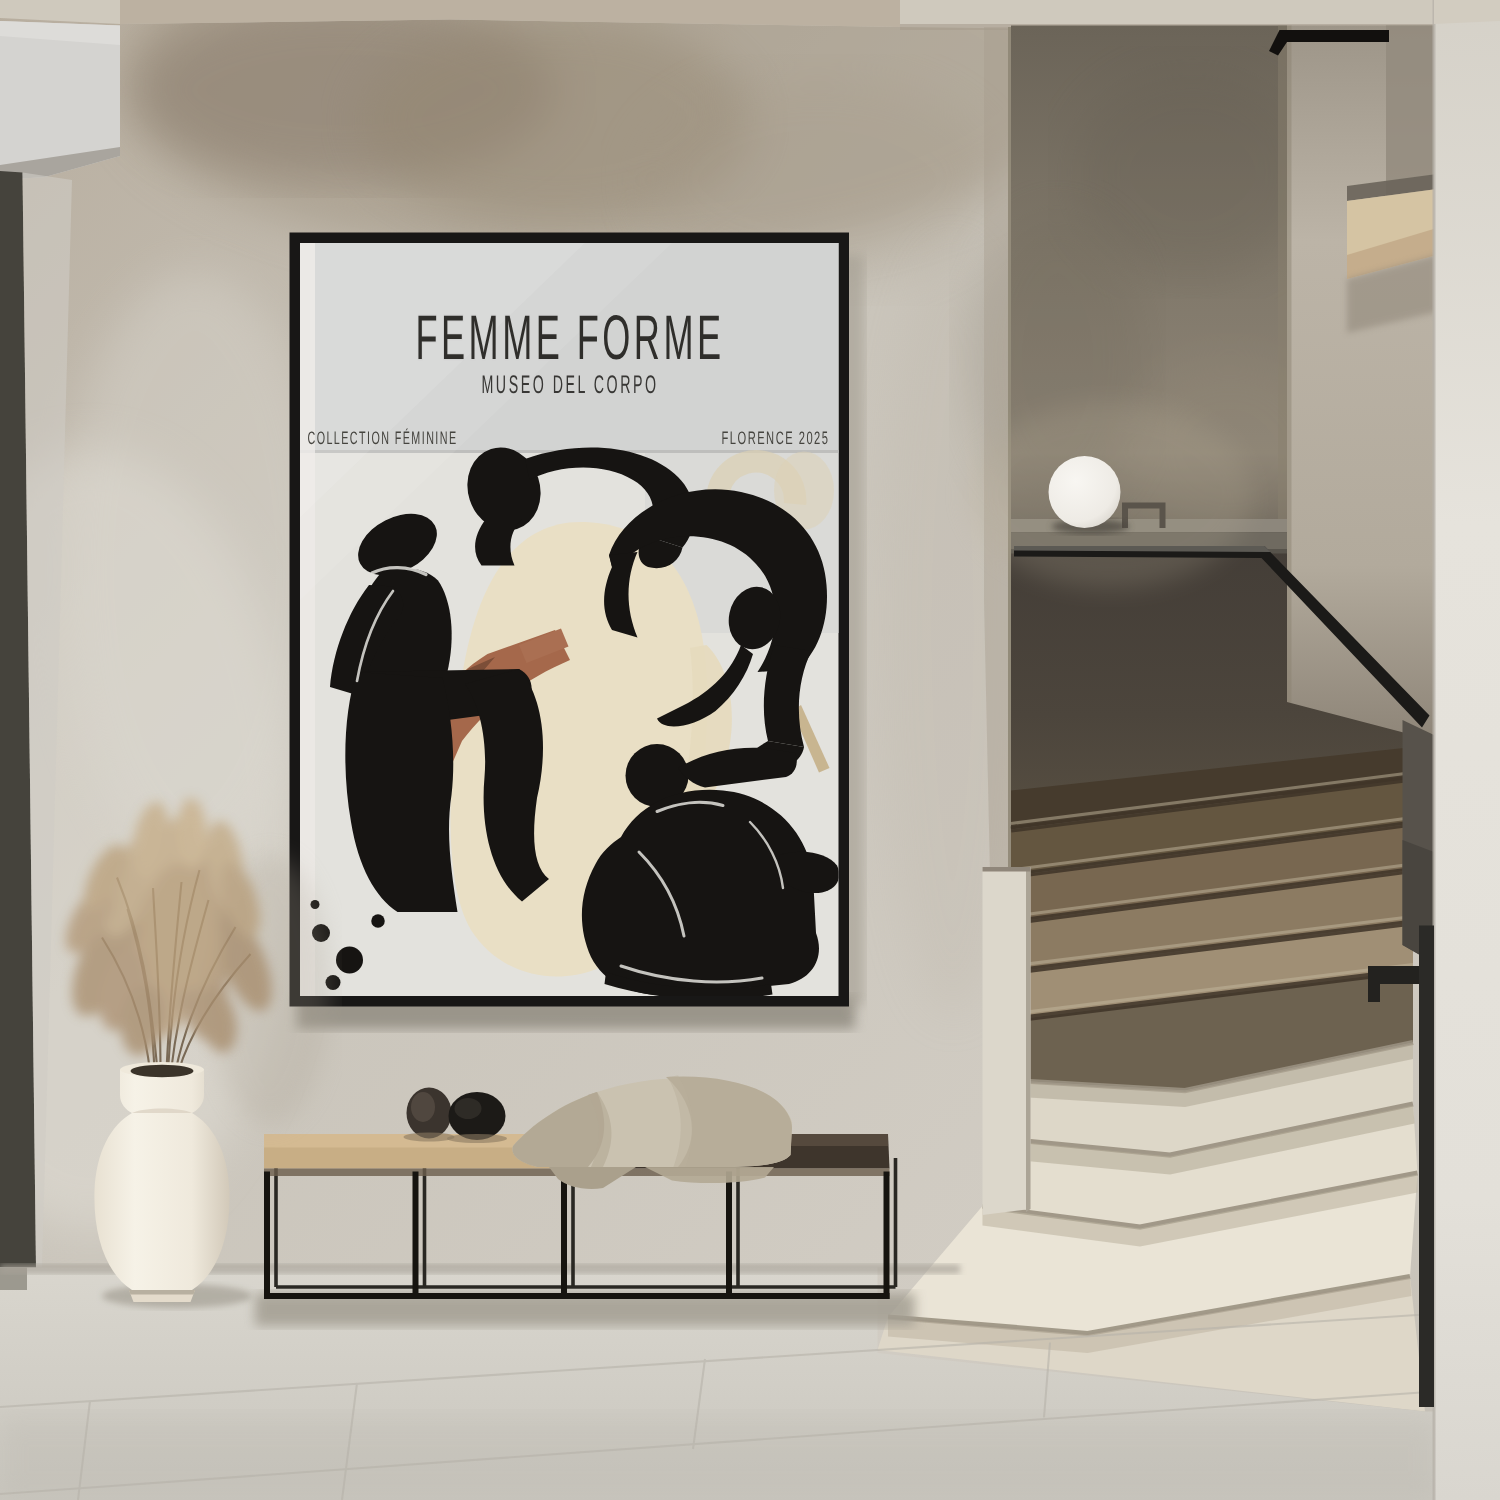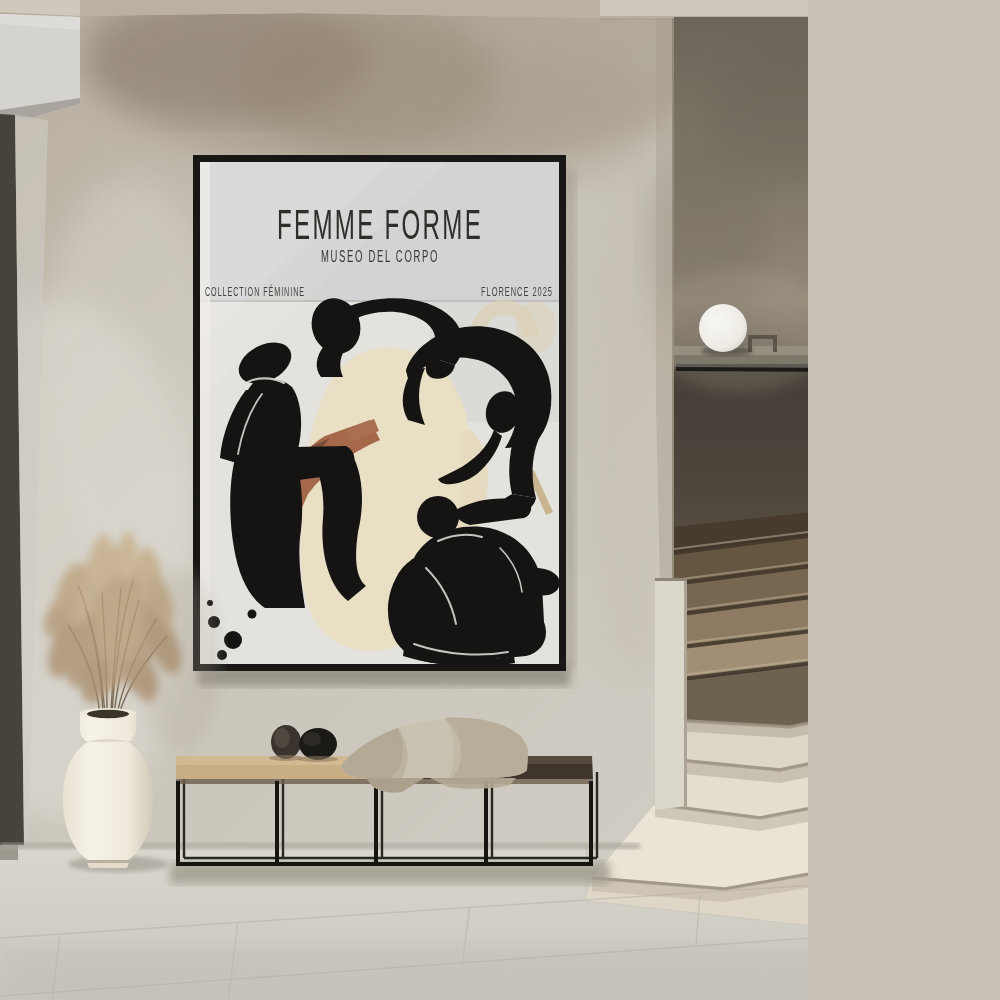--- a/index.html
+++ b/index.html
@@ -1,16 +1,16 @@
 <!DOCTYPE html>
 <html><head>
 <meta charset="utf-8">
 <style>
   html,body{margin:0;padding:0;background:#c7c1b6;}
-  #scene{position:relative;width:808px;height:1000px;overflow:hidden;font-family:"Liberation Sans",sans-serif;}
+  #scene{position:relative;width:1000px;height:1000px;overflow:hidden;font-family:"Liberation Sans",sans-serif;}
   svg{display:block}
 </style>
 </head>
 <body>
 <div id="scene">
 <svg width="1000" height="1000" viewBox="0 0 1000 1000">
 <defs>
   <linearGradient id="wallG" x1="0" y1="0" x2="1" y2="1">
     <stop offset="0" stop-color="#b7ad9e"></stop>
     <stop offset="0.35" stop-color="#c9c4ba"></stop>

